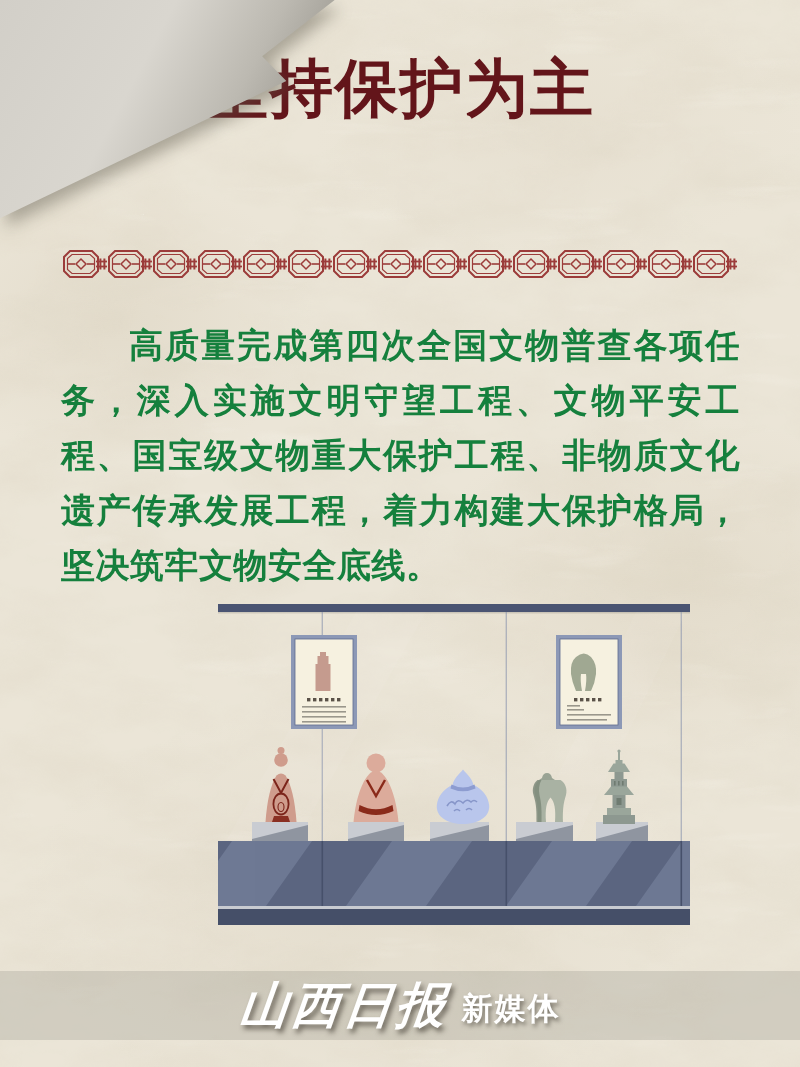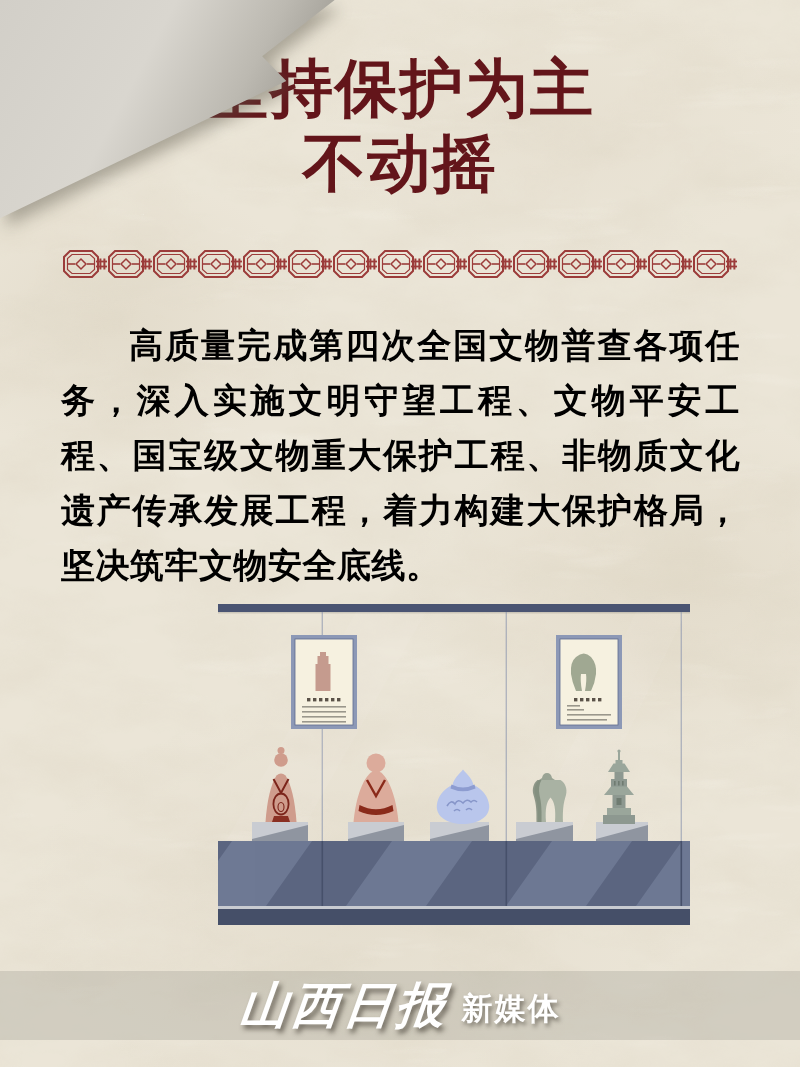--- a/index.html
+++ b/index.html
@@ -18,21 +18,21 @@
   .curl{
     width:345px;height:225px;
     clip-path:polygon(0 0, 97% 0, 76% 25%, 83% 36%, 0 97%);
     background:linear-gradient(118deg,#d2cfc8 0%,#d9d6cf 38%,#bcb9b1 62%,#908d85 86%,#b3b0a8 100%);
   }
   .title{position:absolute;z-index:5;top:52px;left:0;width:800px;text-align:center;
     color:#63151a;font-weight:900;font-size:63px;line-height:75px;letter-spacing:2px;}
   .chain{position:absolute;z-index:5;left:62px;top:249px;}
   .body-text{
     position:absolute;z-index:5;left:61px;top:318px;width:679px;
-    font-size:34px;line-height:55px;color:#000000;font-weight:600;
+    font-size:34px;line-height:55px;color:#15803d;font-weight:600;
     text-align:justify;text-indent:2em;letter-spacing:.5px;}
   .case-svg{position:absolute;z-index:5;left:216px;top:602px;}
   .footer-band{position:absolute;z-index:4;left:0;top:971px;width:800px;height:69px;
     background:rgba(125,123,116,.22);}
   .footer-logo{position:absolute;z-index:5;left:0;top:974px;width:800px;height:64px;
     display:flex;align-items:center;justify-content:center;color:#fff;}
   .logo-script{font-size:49px;font-weight:900;font-style:italic;letter-spacing:3px;
     transform:skewX(-6deg);text-shadow:3px 4px 5px rgba(62,56,46,.65);}
   .logo-suffix{font-family:Liberation Serif, serif;
     font-size:31px;font-weight:700;letter-spacing:2px;margin-left:14px;margin-top:6px;
@@ -55,21 +55,20 @@
   <rect width="800" height="1067" filter="url(#marble1)" opacity="0.45"></rect>
   <rect width="800" height="1067" filter="url(#marble2)" opacity="0.55"></rect>
 </svg>
 
 <div class="curl-wrap">
     <div class="curl"></div>
   </div>
 
 <div class="title">
   <div>坚持保护为主</div>
-  <div>不动摇</div>
 </div>
 
 <svg class="chain" width="676" height="30">
   <defs>
     <pattern id="chainlink" width="45" height="30" patternUnits="userSpaceOnUse">
       <g stroke="#9c3c3a" fill="none">
         <polygon points="8,2 30,2 36,8 36,22 30,28 8,28 2,22 2,8" stroke-width="2"></polygon>
         <polygon points="10,5.5 28,5.5 32.5,9.5 32.5,20.5 28,24.5 10,24.5 5.5,20.5 5.5,9.5" stroke-width="1.2"></polygon>
         <polygon points="19,10 24,15 19,20 14,15" stroke-width="1.5"></polygon>
       </g>

